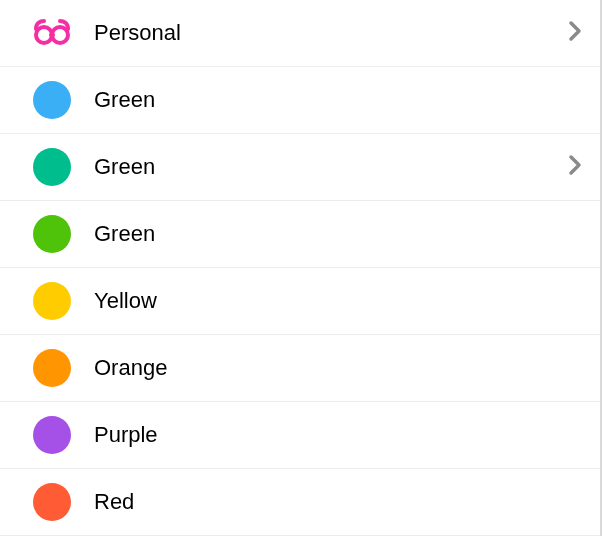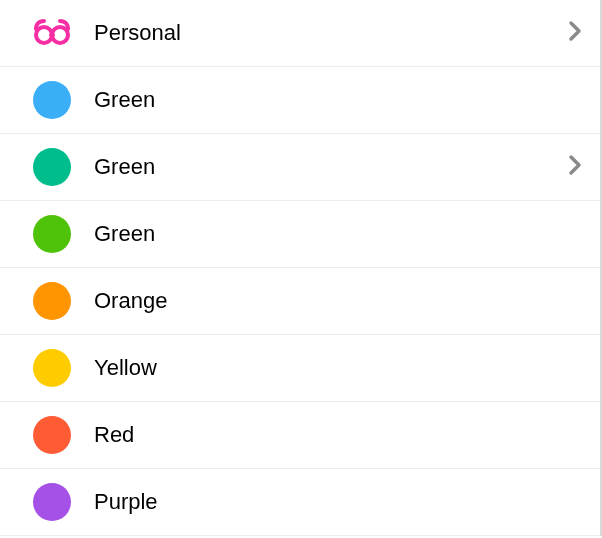--- a/index.html
+++ b/index.html
@@ -105,43 +105,43 @@
   <div class="list-item">
     <span class="icon-wrap">
       <span class="color-dot" style="background:#4FC20A"></span>
     </span>
     <span class="label">Green</span>
 
   </div>
 
   <div class="list-item">
     <span class="icon-wrap">
+      <span class="color-dot" style="background:#FFCC00"></span>
+    </span>
+    <span class="label">Yellow</span>
+
+  </div>
+
+  <div class="list-item">
+    <span class="icon-wrap">
       <span class="color-dot" style="background:#FF9500"></span>
     </span>
     <span class="label">Orange</span>
 
   </div>
 
   <div class="list-item">
     <span class="icon-wrap">
-      <span class="color-dot" style="background:#FFCC00"></span>
+      <span class="color-dot" style="background:#A550E7"></span>
     </span>
-    <span class="label">Yellow</span>
+    <span class="label">Purple</span>
 
   </div>
 
   <div class="list-item">
     <span class="icon-wrap">
       <span class="color-dot" style="background:#FF5B35"></span>
     </span>
     <span class="label">Red</span>
 
   </div>
 
-  <div class="list-item">
-    <span class="icon-wrap">
-      <span class="color-dot" style="background:#A550E7"></span>
-    </span>
-    <span class="label">Purple</span>
-
-  </div>
-
 </div>
 
 </body></html>

